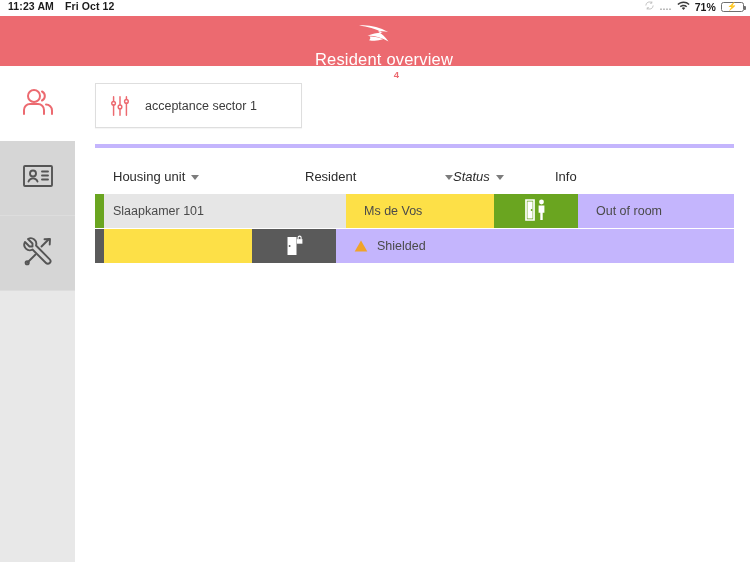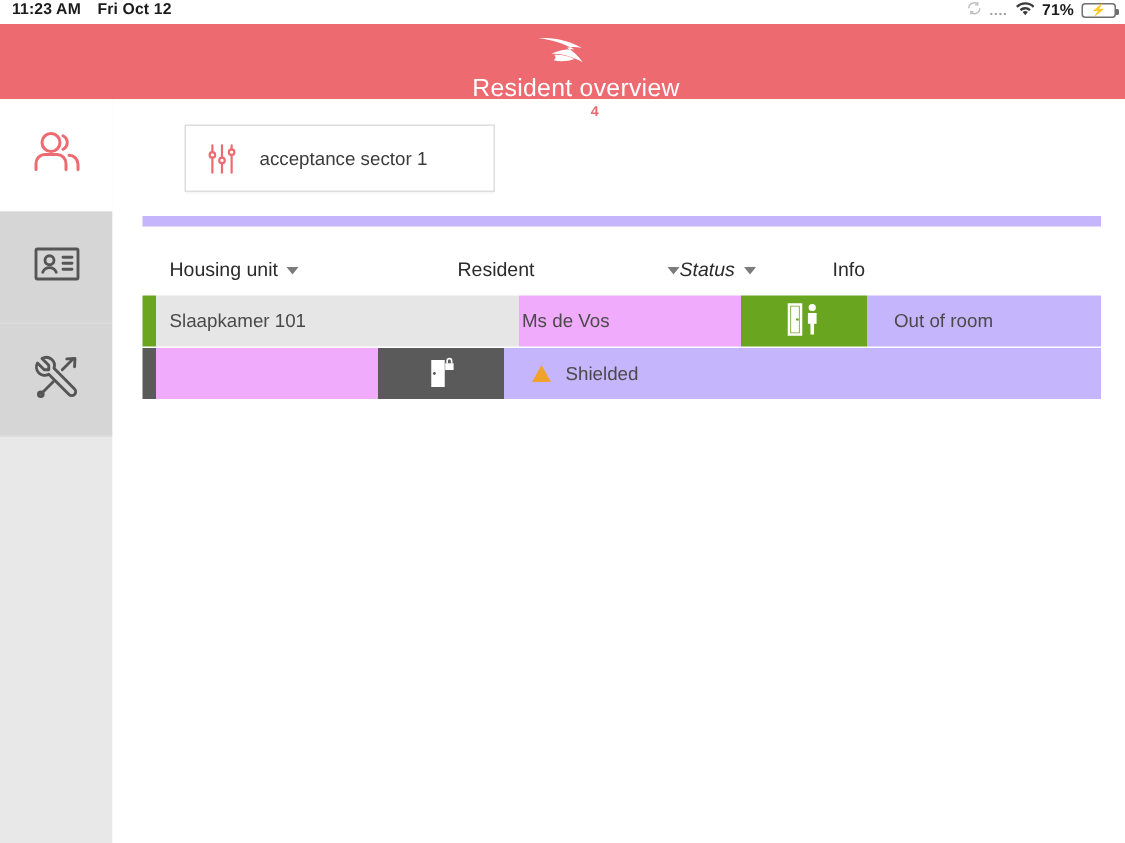--- a/index.html
+++ b/index.html
@@ -90,34 +90,34 @@
   .side-item.active { background: #ffffff; border-bottom: none; }
   .side-item.plain  { background: #d6d6d6; }
 
   .content {
     flex: 1;
     background: #ffffff;
     padding: 0 16px 0 20px;
   }
 
   
-  .filter-row { padding: 17px 0 0 0; margin-left: 28px; }
+  .filter-row { padding: 17px 0 0 0; }
   .filter-chip {
     width: 207px; height: 45px;
     border: 1px solid #dedede;
     background: #ffffff;
     display: flex; align-items: center;
     padding-left: 13px;
     box-shadow: 0 1px 1px rgba(0,0,0,.04);
   }
   .filter-chip .chip-ico { width: 22px; height: 22px; flex: none; margin-right: 14px; }
   .chip-label { font-size: 12.5px; color: #3b3b3b; }
 
   
-  .table { margin-top: 16px; border-top: 7px solid #c4b5fd; }
+  .table { margin-top: 16px; border-top: 4px solid #c4b5fd; }
   .thead {
     display: flex; align-items: center;
     height: 36px; margin-top: 10px;
   }
   .thead .th {
     font-size: 13px; color: #2b2b2b;
     display: flex; align-items: center; gap: 6px;
   }
   .caret {
     width: 0; height: 0;
@@ -136,21 +136,21 @@
     display: flex; align-items: stretch;
     height: 35px;
     border-bottom: 1px solid #ffffff;
   }
   .accent { width: 9px; flex: none; }
   .cell {
     display: flex; align-items: center;
     font-size: 12.5px; color: #4a4a4a;
   }
   .cell-unit   { width: 242px; flex: none; padding-left: 9px; background: #e6e6e6; }
-  .cell-res    { width: 148px; flex: none; padding-left: 2px; background: #f0abfc; }
+  .cell-res    { width: 148px; flex: none; padding-left: 18px; background: #fde047; }
   .cell-status { width: 84px;  flex: none; justify-content: center; }
   .cell-info   { flex: 1; padding-left: 18px; background: #c4b5fd; gap: 9px; }
   .status-green { background: #6aa520; }
   .status-gray  { background: #5a5a5a; }
   .warn-ico { width: 14px; height: 14px; flex: none; }
 </style>
 </head>
 <body>
 
 <div class="statusbar">

